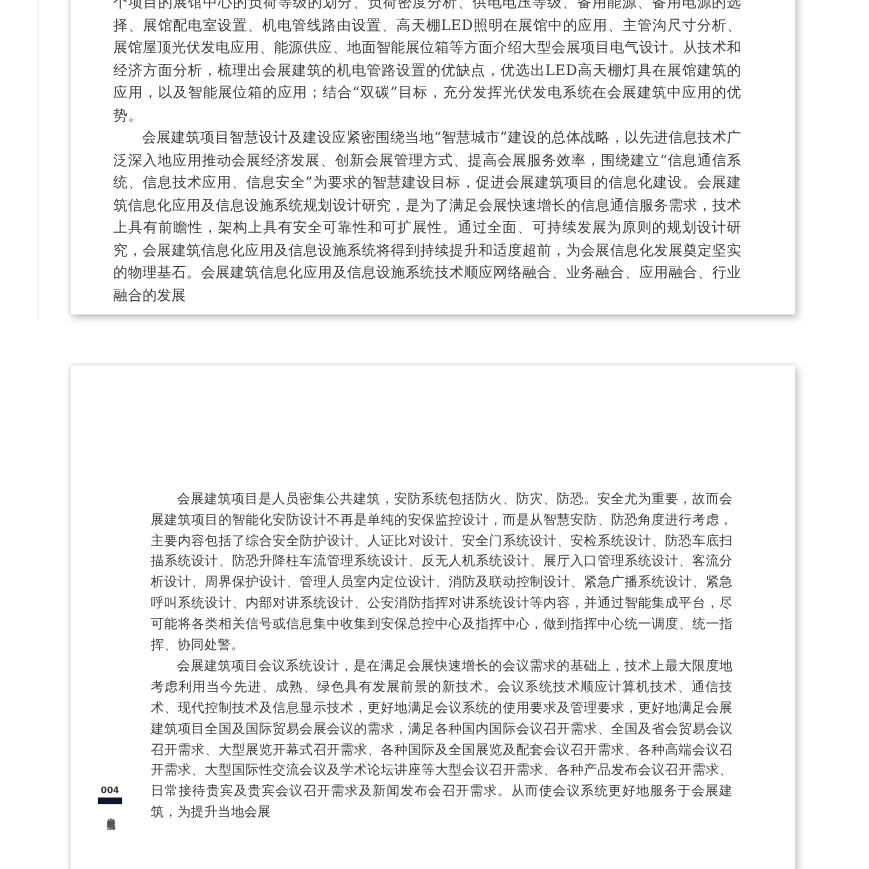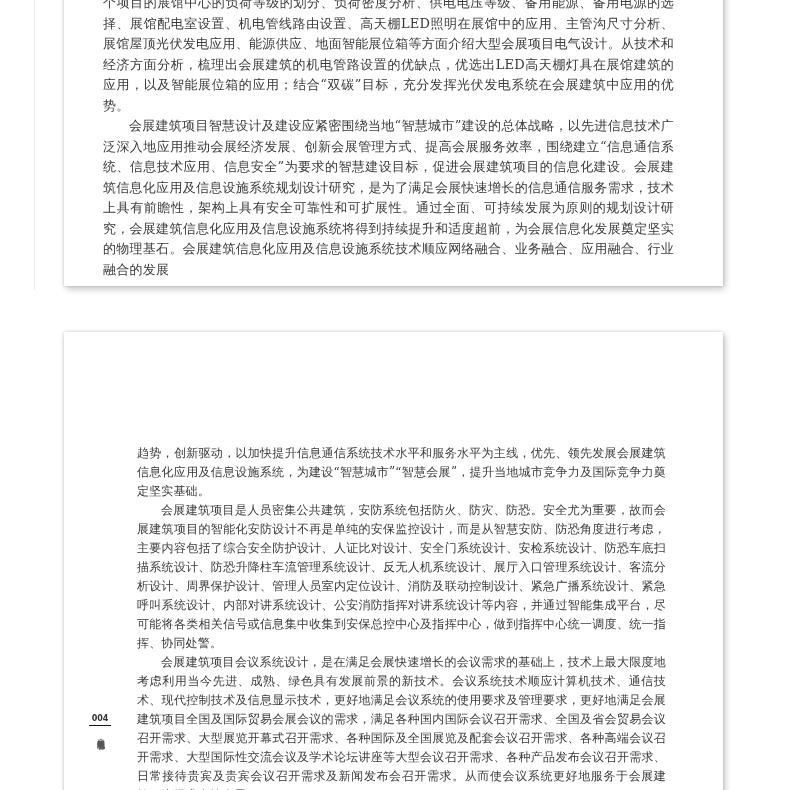--- a/index.html
+++ b/index.html
@@ -35,21 +35,21 @@
   .para { margin: 0; text-indent: 2em; }
   .para.cont { text-indent: 0; }
 
   .margin-col {
     position: absolute; left: 28px; top: 382px; width: 16px;
     text-align: center;
   }
   .page-num {
     font-family: "DejaVu Sans", "Liberation Sans", sans-serif;
     font-size: 8px; font-weight: bold; color: #333;
-    display: block; padding-bottom: 2px; border-bottom: 1px solid #0f172a;
+    display: block; padding-bottom: 2px; border-bottom: 6px solid #0f172a;
     margin-left: -3px; width: 22px;
   }
   .running-title {
     font-family: "DejaVu Sans", "Liberation Sans", sans-serif;
     font-size: 8px; color: #555; writing-mode: vertical-rl;
     margin: 6px auto 0; line-height: 10px; letter-spacing: 0.5px;
   }
 </style>
 </head>
 <body>
@@ -59,21 +59,20 @@
 
 <div class="page page-1">
   <div class="body-1">
     <p class="para cont">个项目的展馆中心的负荷等级的划分、负荷密度分析、供电电压等级、备用能源、备用电源的选择、展馆配电室设置、机电管线路由设置、高天棚LED照明在展馆中的应用、主管沟尺寸分析、展馆屋顶光伏发电应用、能源供应、地面智能展位箱等方面介绍大型会展项目电气设计。从技术和经济方面分析，梳理出会展建筑的机电管路设置的优缺点，优选出LED高天棚灯具在展馆建筑的应用，以及智能展位箱的应用；结合“双碳”目标，充分发挥光伏发电系统在会展建筑中应用的优势。</p>
     <p class="para">会展建筑项目智慧设计及建设应紧密围绕当地“智慧城市”建设的总体战略，以先进信息技术广泛深入地应用推动会展经济发展、创新会展管理方式、提高会展服务效率，围绕建立“信息通信系统、信息技术应用、信息安全”为要求的智慧建设目标，促进会展建筑项目的信息化建设。会展建筑信息化应用及信息设施系统规划设计研究，是为了满足会展快速增长的信息通信服务需求，技术上具有前瞻性，架构上具有安全可靠性和可扩展性。通过全面、可持续发展为原则的规划设计研究，会展建筑信息化应用及信息设施系统将得到持续提升和适度超前，为会展信息化发展奠定坚实的物理基石。会展建筑信息化应用及信息设施系统技术顺应网络融合、业务融合、应用融合、行业融合的发展</p>
   </div>
 </div>
 
 <div class="page page-2">
   <div class="body-2">
-    <p class="para cont">趋势，创新驱动，以加快提升信息通信系统技术水平和服务水平为主线，优先、领先发展会展建筑信息化应用及信息设施系统，为建设“智慧城市”“智慧会展”，提升当地城市竞争力及国际竞争力奠定坚实基础。</p>
     <p class="para">会展建筑项目是人员密集公共建筑，安防系统包括防火、防灾、防恐。安全尤为重要，故而会展建筑项目的智能化安防设计不再是单纯的安保监控设计，而是从智慧安防、防恐角度进行考虑，主要内容包括了综合安全防护设计、人证比对设计、安全门系统设计、安检系统设计、防恐车底扫描系统设计、防恐升降柱车流管理系统设计、反无人机系统设计、展厅入口管理系统设计、客流分析设计、周界保护设计、管理人员室内定位设计、消防及联动控制设计、紧急广播系统设计、紧急呼叫系统设计、内部对讲系统设计、公安消防指挥对讲系统设计等内容，并通过智能集成平台，尽可能将各类相关信号或信息集中收集到安保总控中心及指挥中心，做到指挥中心统一调度、统一指挥、协同处警。</p>
     <p class="para">会展建筑项目会议系统设计，是在满足会展快速增长的会议需求的基础上，技术上最大限度地考虑利用当今先进、成熟、绿色具有发展前景的新技术。会议系统技术顺应计算机技术、通信技术、现代控制技术及信息显示技术，更好地满足会议系统的使用要求及管理要求，更好地满足会展建筑项目全国及国际贸易会展会议的需求，满足各种国内国际会议召开需求、全国及省会贸易会议召开需求、大型展览开幕式召开需求、各种国际及全国展览及配套会议召开需求、各种高端会议召开需求、大型国际性交流会议及学术论坛讲座等大型会议召开需求、各种产品发布会议召开需求、日常接待贵宾及贵宾会议召开需求及新闻发布会召开需求。从而使会议系统更好地服务于会展建筑，为提升当地会展</p>
   </div>
   <div class="margin-col">
     <span class="page-num">004</span>
     <div class="running-title">会展建筑电气及智</div>
   </div>
 </div>
 
 </body></html>

